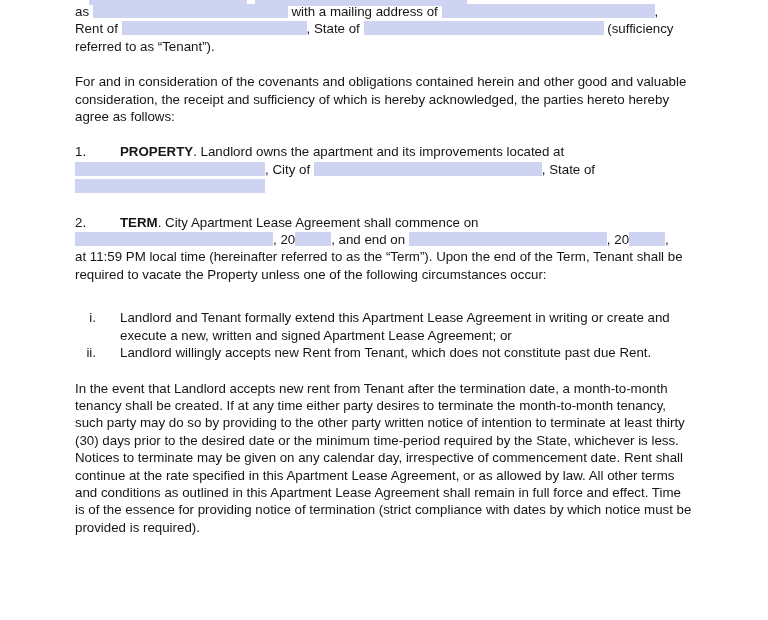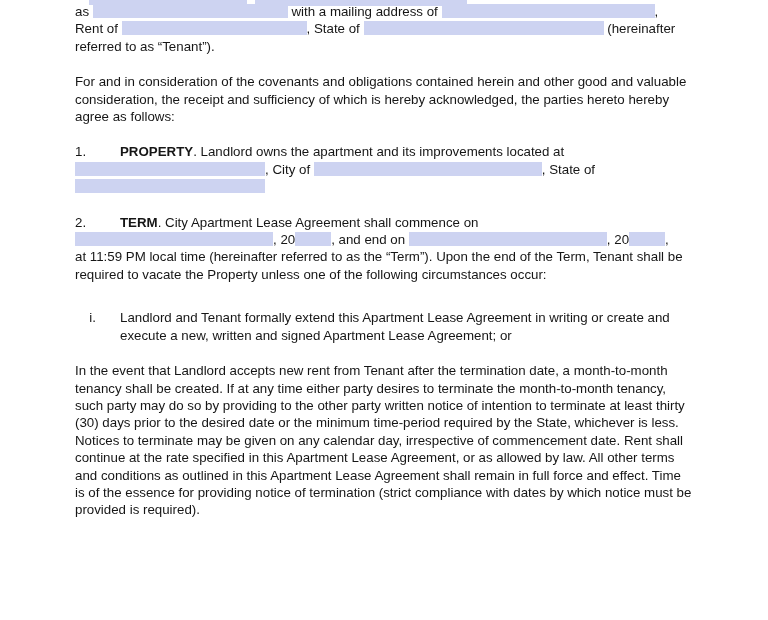--- a/index.html
+++ b/index.html
@@ -33,33 +33,34 @@
 </style>
 </head>
 <body>
 
 <div class="page">
 
   <span class="blank top-blank-a"></span>
   <span class="blank top-blank-b"></span>
 
   <p class="para"><span>as</span> <span class="blank" style="width:195px"></span> <span>with a mailing address of</span> <span class="blank" style="width:213px"></span><span>,</span><br>
-  <span>Rent of</span> <span class="blank" style="width:185px"></span><span>, State of</span> <span class="blank" style="width:240px"></span> <span>(hereinafter</span><br>
+  <span>Rent of</span> <span class="blank" style="width:185px"></span><span>, State of</span> <span class="blank" style="width:240px"></span> <span>(sufficiency</span><br>
   <span>referred to as “Tenant”).</span></p>
 
   <p class="para">For and in consideration of the covenants and obligations contained herein and other good and valuable consideration, the receipt and sufficiency of which is hereby acknowledged, the parties hereto hereby agree as follows:</p>
 
   <p class="para"><span class="num">1.</span><b>PROPERTY</b><span>. Landlord owns the apartment and its improvements located at</span><br>
   <span class="blank" style="width:190px"></span><span>, City of</span> <span class="blank" style="width:228px"></span><span>, State of</span><br>
   <span class="blank" style="width:190px"></span> <br>
   </p>
 
   <p class="para"><span class="num">2.</span><b>TERM</b><span>. City Apartment Lease Agreement shall commence on</span><br>
   <span class="blank" style="width:198px"></span><span>, 20</span><span class="blank" style="width:36px"></span><span>, and end on</span> <span class="blank" style="width:198px"></span><span>, 20</span><span class="blank" style="width:36px"></span><span>,</span><br>
   <span>at 11:59 PM local time (hereinafter referred to as the “Term”). Upon the end of the Term, Tenant shall be required to vacate the Property unless one of the following circumstances occur:</span></p>
 
   <div class="list">
     <div class="list-item"><span class="marker">i.</span><span>Landlord and Tenant formally extend this Apartment Lease Agreement in writing or create and execute a new, written and signed Apartment Lease Agreement; or</span></div>
+    <div class="list-item"><span class="marker">ii.</span><span>Landlord willingly accepts new Rent from Tenant, which does not constitute past due Rent.</span></div>
   </div>
 
   <p class="para">In the event that Landlord accepts new rent from Tenant after the termination date, a month-to-month tenancy shall be created. If at any time either party desires to terminate the month-to-month tenancy, such party may do so by providing to the other party written notice of intention to terminate at least thirty (30) days prior to the desired date or the minimum time-period required by the State, whichever is less. Notices to terminate may be given on any calendar day, irrespective of commencement date. Rent shall continue at the rate specified in this Apartment Lease Agreement, or as allowed by law. All other terms and conditions as outlined in this Apartment Lease Agreement shall remain in full force and effect. Time is of the essence for providing notice of termination (strict compliance with dates by which notice must be provided is required).</p>
 
 </div>
 
 </body></html>

